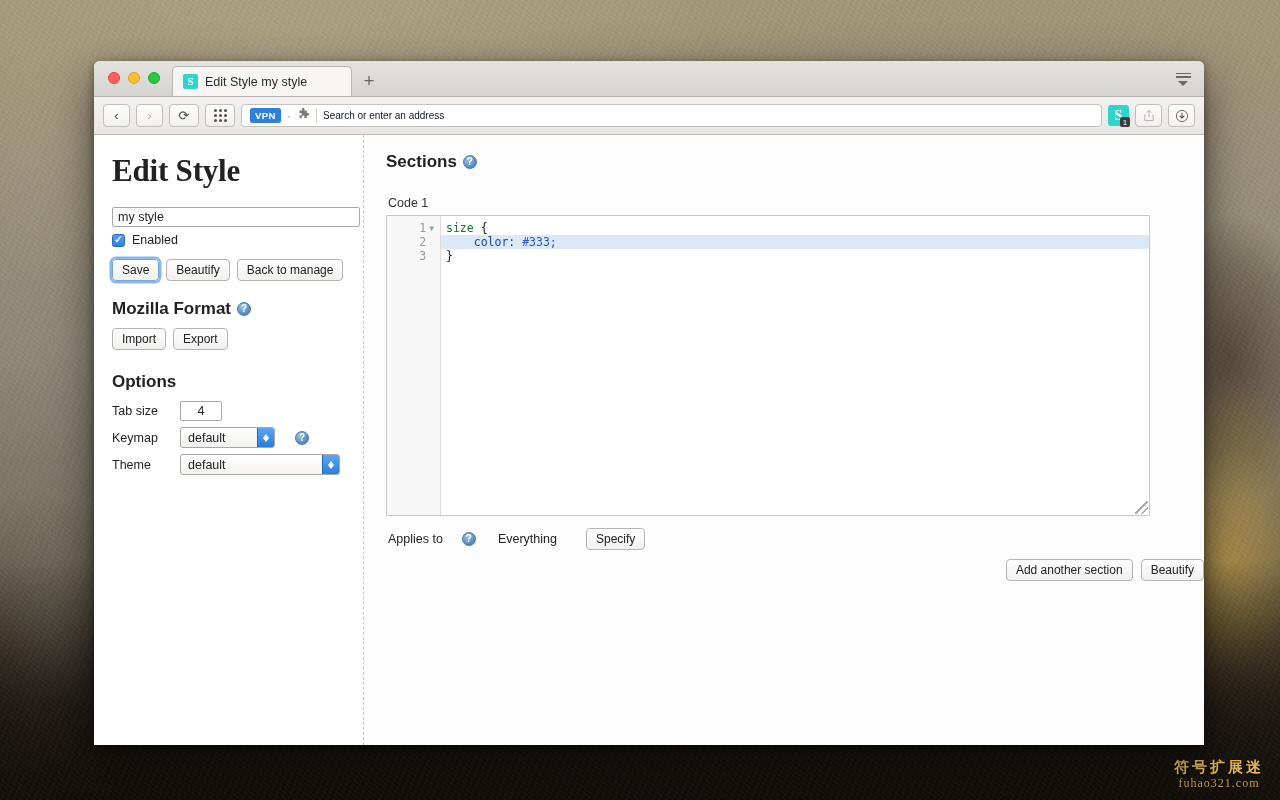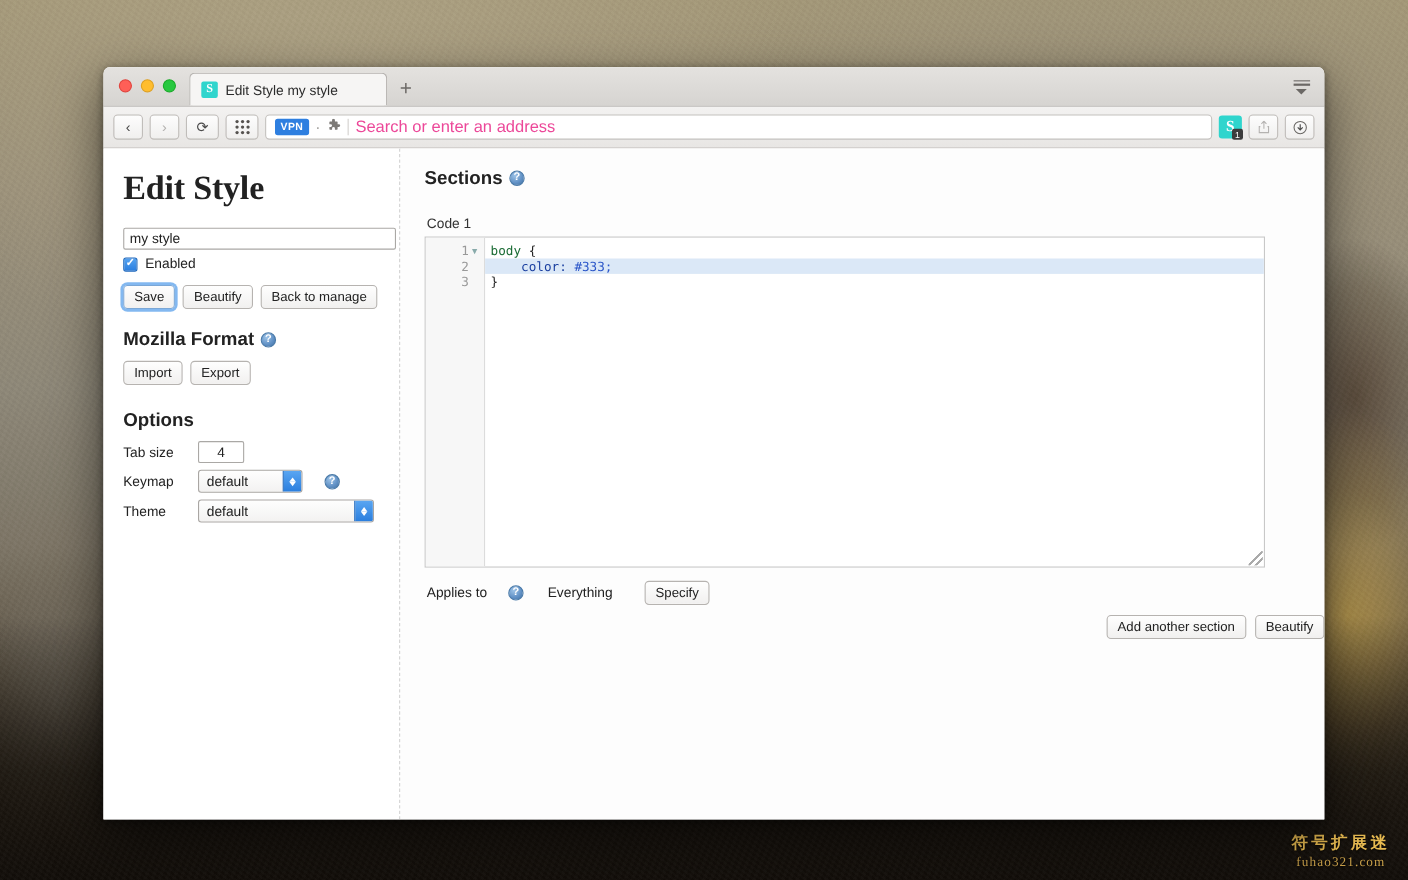--- a/index.html
+++ b/index.html
@@ -137,21 +137,21 @@
     display: flex; align-items: center; gap: 6px;
     padding: 0 8px;
     font-size: 12px;
   }
   .vpn-badge {
     background: #2e7fe0; color: #fff; font-size: 9.5px; font-weight: bold;
     padding: 2px 5px; border-radius: 2.5px; letter-spacing: .4px;
   }
   .dot-sep { color: #9a9794; font-size: 13px; line-height: 1; }
   .url-divider { width: 1px; height: 15px; background: #d3d0cd; }
-  .url-placeholder { color: #ec4899; font-size: 15px; }
+  .url-placeholder { color: #0f172a; font-size: 10px; }
   .ext-icon {
     width: 21px; height: 21px; border-radius: 3px;
     background: #2fd5cd; color: #fff; font-weight: bold; font-size: 14px;
     display: flex; align-items: center; justify-content: center;
     font-family: "Liberation Serif", serif; position: relative;
   }
   .ext-badge {
     position: absolute; right: -1px; bottom: -1px;
     background: #3c3c3c; color: #fff;
     font-size: 8px; line-height: 9px;
@@ -450,21 +450,21 @@
           <div class="gl">
             <span>2</span>
               <span class="fold" style="visibility:hidden">▼</span>
           </div>
           <div class="gl">
             <span>3</span>
               <span class="fold" style="visibility:hidden">▼</span>
           </div>
         </div>
         <div class="code-area">
-          <div class="cline"><span class="tok-sel">body</span><span class="tok-punct"> {</span></div>
+          <div class="cline"><span class="tok-sel">size</span><span class="tok-punct"> {</span></div>
           <div class="cline active"><span>    </span><span class="tok-prop">color:</span><span class="tok-val"> #333;</span></div>
           <div class="cline"><span class="tok-punct">}</span></div>
         </div>
         <div class="resize-grip"></div>
       </div>
 
       <div class="applies-row">
         <span>Applies to</span>
         <span class="help">?</span>
         <span class="everything">Everything</span>

